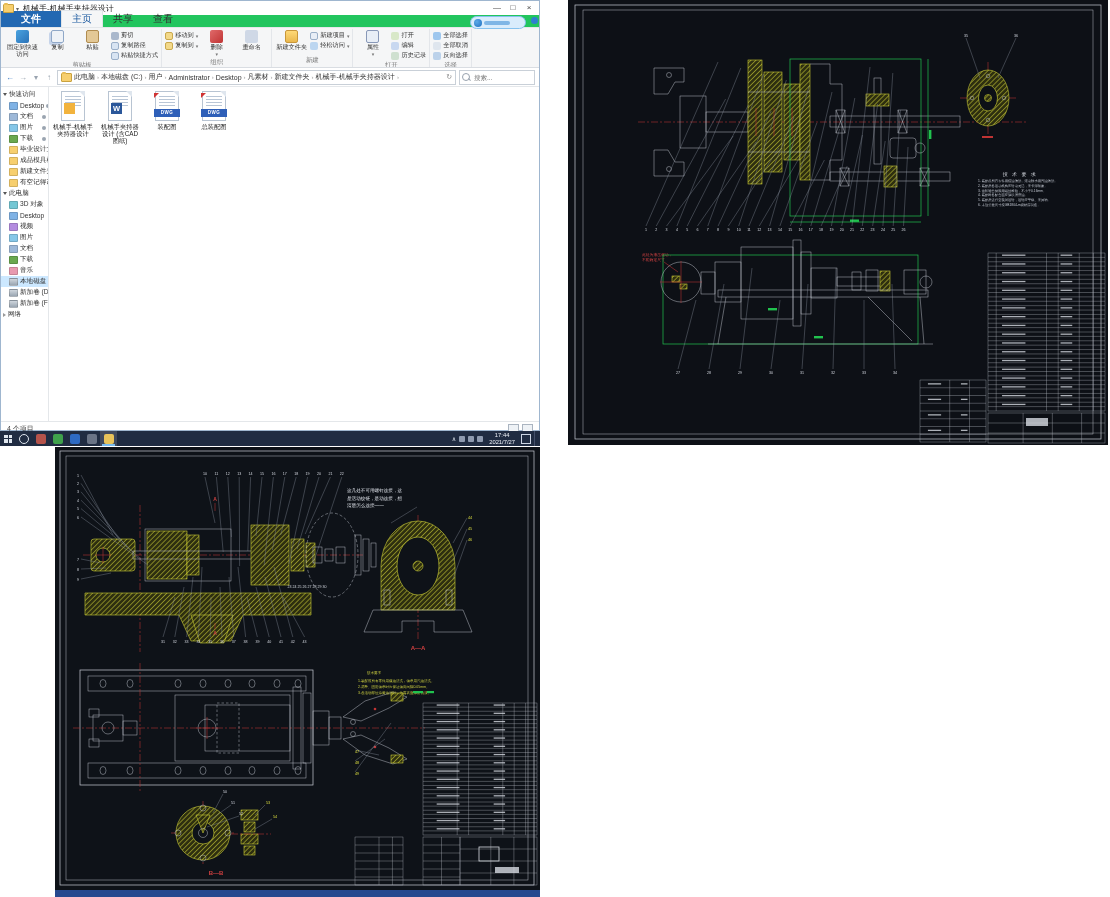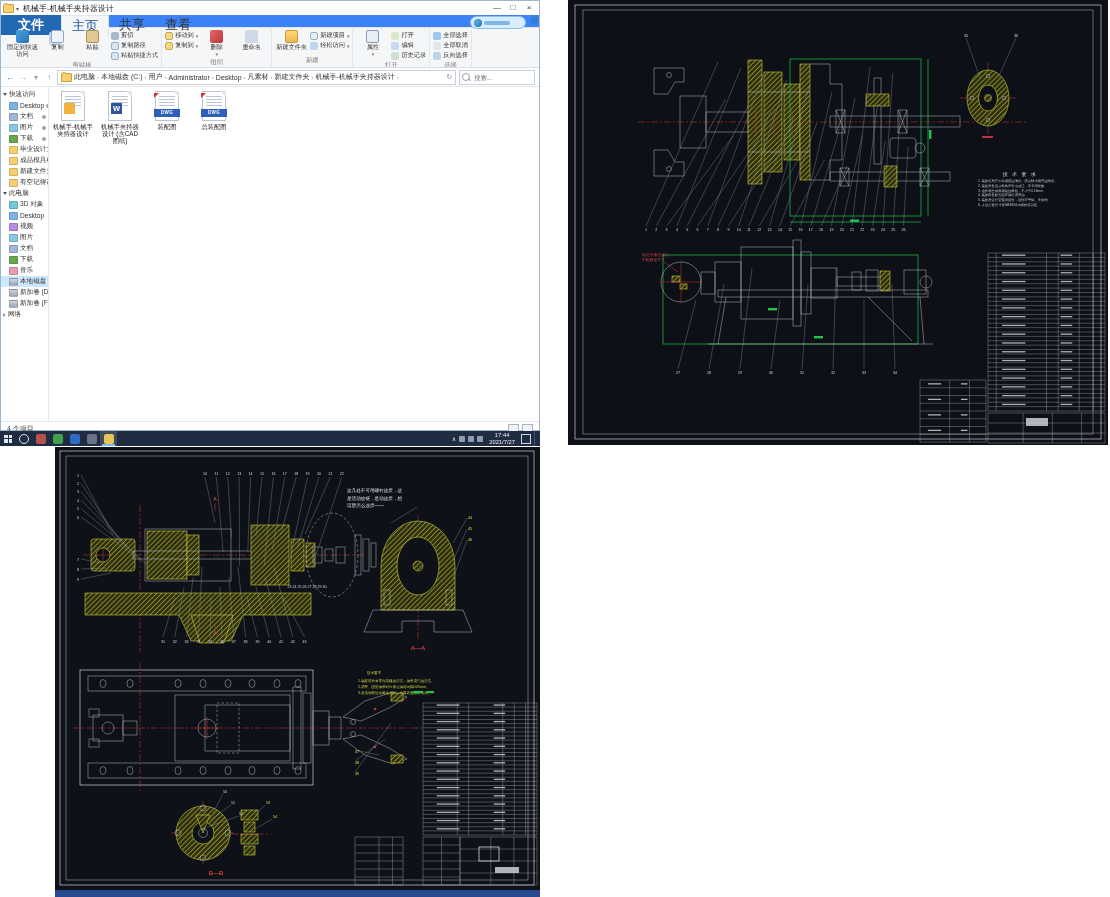--- a/index.html
+++ b/index.html
@@ -13,21 +13,21 @@
   .mini-folder{width:9px;height:7px;background:#f7cf6e;border:1px solid #c9a23f;border-radius:1px;position:relative}
   .mini-folder::before{content:"";position:absolute;left:0;top:-2px;width:4px;height:2px;background:#e9bd55;border-radius:1px 1px 0 0}
   .qat .caret{font-size:6px;color:#666}
   .wtitle{flex:1;white-space:nowrap;overflow:hidden}
   .wctrls{display:flex;gap:0}
   .wctrl{width:16px;height:12px;text-align:center;font-size:8px;line-height:12px;color:#444}
   .promo{position:absolute;left:470px;top:16px;width:56px;height:13px;background:#d9ecfc;border:1px solid #86c2ef;border-radius:7px;display:flex;align-items:center;gap:2px;padding:0 3px;box-sizing:border-box}
   .promo-dot{width:8px;height:8px;border-radius:50%;background:radial-gradient(circle at 35% 35%,#5aa9e8,#1f6fc0)}
   .promo-bar{width:26px;height:4px;border-radius:2px;background:#7fb6e6}
   .helpdot{position:absolute;left:531px;top:17px;width:7px;height:7px;border-radius:50%;background:#2f7fd0}
-  .tabsrow{height:12px;display:flex;align-items:flex-start;background:#3b82f6;border-bottom:1px solid #e4e7ea;font-size:13px}
+  .tabsrow{height:12px;display:flex;align-items:flex-end;background:#22c55e;border-bottom:1px solid #e4e7ea;font-size:10px}
   .tab{padding:1px 10px;color:#333}
   .tab.file{background:#2268b2;color:#fff;font-weight:bold}
   .tab.active{background:#f5f6f7;border:1px solid #e1e4e8;border-bottom:none;color:#1c5aa0}
   .ribbon{display:flex;align-items:stretch;background:#f5f6f7;border-bottom:1px solid #d9dde2;height:38px;padding:1px 2px 0 2px;overflow:hidden}
   .rgroup{display:flex;flex-direction:column;border-right:1px solid #e3e6ea;padding:0 3px;flex:0 0 auto}
   .rrow{display:flex;flex:1;align-items:flex-start;gap:2px}
   .rbig{display:flex;flex-direction:column;align-items:center;width:33px;font-size:6.2px;line-height:6.6px;text-align:center;color:#333;padding-top:1px}
   .ric{width:13px;height:13px;margin-bottom:1px;border-radius:2px;background:#c7d4e6;flex:0 0 auto}
   .rcol{display:flex;flex-direction:column;gap:1px;padding-top:2px}
   .rsm{display:flex;align-items:center;font-size:6.2px;color:#333;gap:2px;height:9px;white-space:nowrap}

